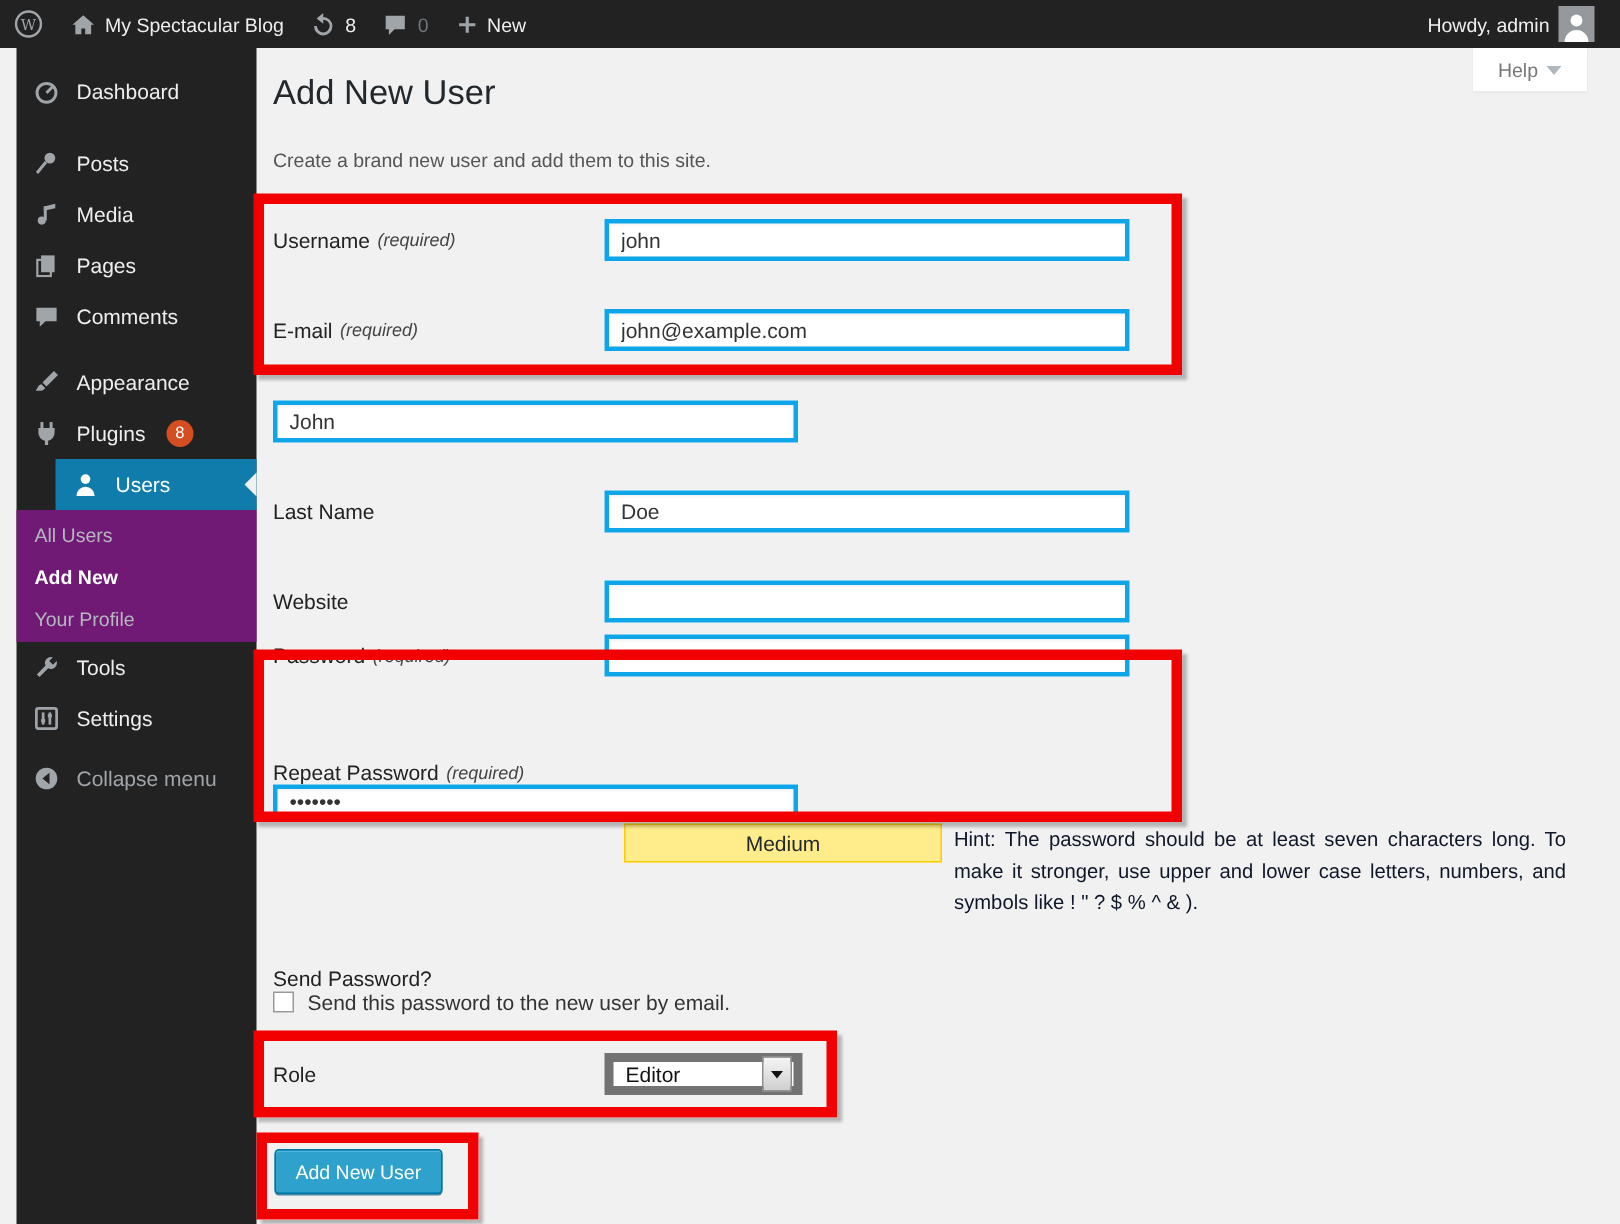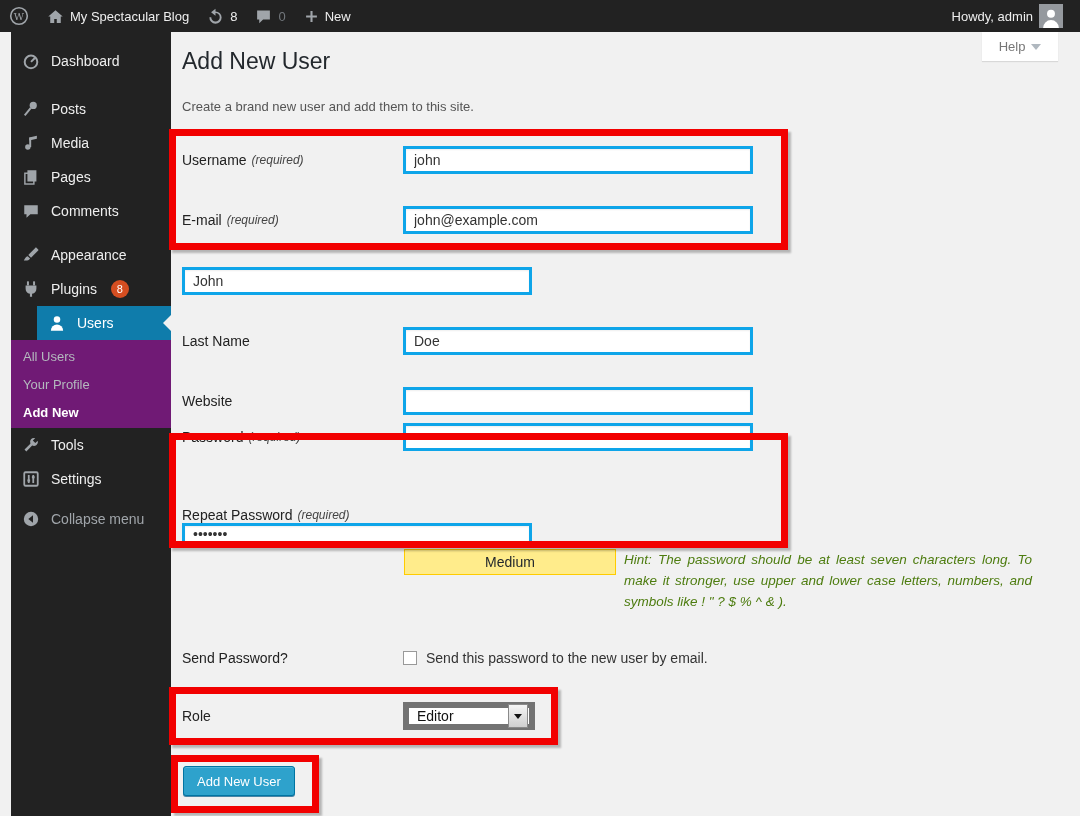--- a/index.html
+++ b/index.html
@@ -45,24 +45,24 @@
   .help-caret { width:0; height:0; border-left:5px solid transparent; border-right:5px solid transparent; border-top:6px solid #b0b8bf; }
   .page-title { position:absolute; top:16px; left:22px; font-size:23px; font-weight:normal; color:#23282d; }
   .page-desc { position:absolute; top:67px; left:22px; font-size:13px; color:#555; }
 
   .frow { position:absolute; left:22px; display:flex; height:28px; }
   .frow .flabel { width:221px; display:flex; align-items:center; font-size:14px; color:#222; }
   .flabel .req { font-style:italic; font-size:12px; color:#444; margin-left:5px; }
   .tinput { width:350px; height:28px; background:#fff; border:3px solid #0ea5e9; box-shadow:inset 0 1px 2px rgba(0,0,0,0.07);
             font-family:"Liberation Sans",sans-serif; font-size:14px; color:#333; padding:0 8px; outline:none; }
 
-  .strength-wrap { position:absolute; left:244px; top:517px; width:628px; }
+  .strength-wrap { position:absolute; left:256px; top:517px; width:628px; }
   .strength-meter { float:left; width:212px; height:26px; line-height:24px; text-align:center; font-size:14px; color:#23282d;
                     background:#ffec8b; border:1px solid #fc0; margin-right:8px; margin-bottom:18px; }
-  .pw-hint { font-style:italic; color:#4d7c0f; font-size:13.5px; line-height:21px; text-align:justify; }
+  .pw-hint { color:#0f172a; font-size:13.5px; line-height:21px; text-align:justify; }
 
   .checkbox { width:14px; height:14px; background:#fff; border:1px solid #999; display:inline-block; margin-right:9px; cursor:pointer; }
   .cb-row-text { font-size:14px; color:#333; display:flex; align-items:center; }
 
   .role-select { width:132px; height:28px; background:#fff; border:6px solid #737373; display:flex; align-items:center; cursor:pointer; }
   .role-select .role-text { flex:1; padding-left:8px; font-size:14px; color:#111; }
   .role-arrow-btn { width:20px; height:24px; margin-right:1px; background:linear-gradient(#f5f5f5,#cfcfcf);
                     border:1px solid #8a8a8a; display:flex; align-items:center; justify-content:center; }
   .role-arrow { width:0; height:0; border-left:4px solid transparent; border-right:4px solid transparent; border-top:5px solid #111; }
 
@@ -223,25 +223,25 @@
             <path d="M3.2 18.5a6.8 6.8 0 0 1 13.6 0z" fill="currentColor"></path>
           </svg>
       </span>
       <span>Users</span>
     </div>
 
     <div class="submenu">
       <div class="sm-item">
         <span>All Users</span>
       </div>
+      <div class="sm-item current">
+        <span>Add New</span>
+      </div>
       <div class="sm-item">
         <span>Your Profile</span>
-      </div>
-      <div class="sm-item current">
-        <span>Add New</span>
       </div>
     </div>
 
     <div class="m-item">
       <span class="m-icon">
         <svg width="18" height="18" viewBox="0 0 20 20">
             <path fill="currentColor" d="M17.5 5.2a4.5 4.5 0 0 1-6.2 5.4l-6.5 6.5-2-2 6.5-6.5a4.5 4.5 0 0 1 5.4-6.2L12 5.1l2.8 2.8z"></path>
           </svg>
       </span>
       <span>Tools</span>
@@ -331,21 +331,21 @@
         <span class="req">(required)</span>
       </div>
       <input class="tinput" type="text" value="•••••••" style="">
     </div>
 
     <div class="strength-wrap">
       <div class="strength-meter">Medium</div>
       <p class="pw-hint">Hint: The password should be at least seven characters long. To make it stronger, use upper and lower case letters, numbers, and symbols like ! " ? $ % ^ &amp; ).</p>
     </div>
 
-    <div class="frow" style="top:612px;">
+    <div class="frow" style="top:612px;flex-direction:column;">
       <div class="flabel">
         <span>Send Password?</span>
       </div>
       <div class="cb-row-text">
         <span class="checkbox"></span>
         <span>Send this password to the new user by email.</span>
       </div>
     </div>
 
     <div class="frow" style="top:670px;">

